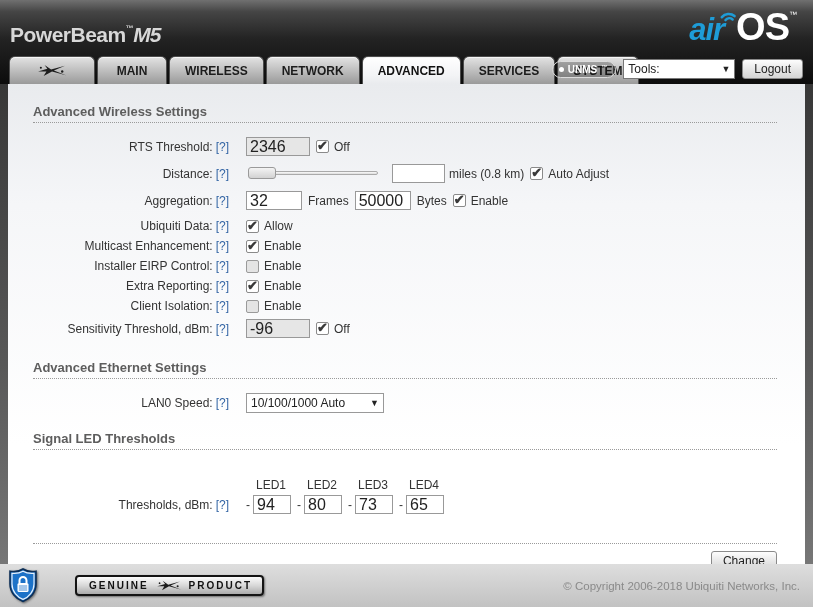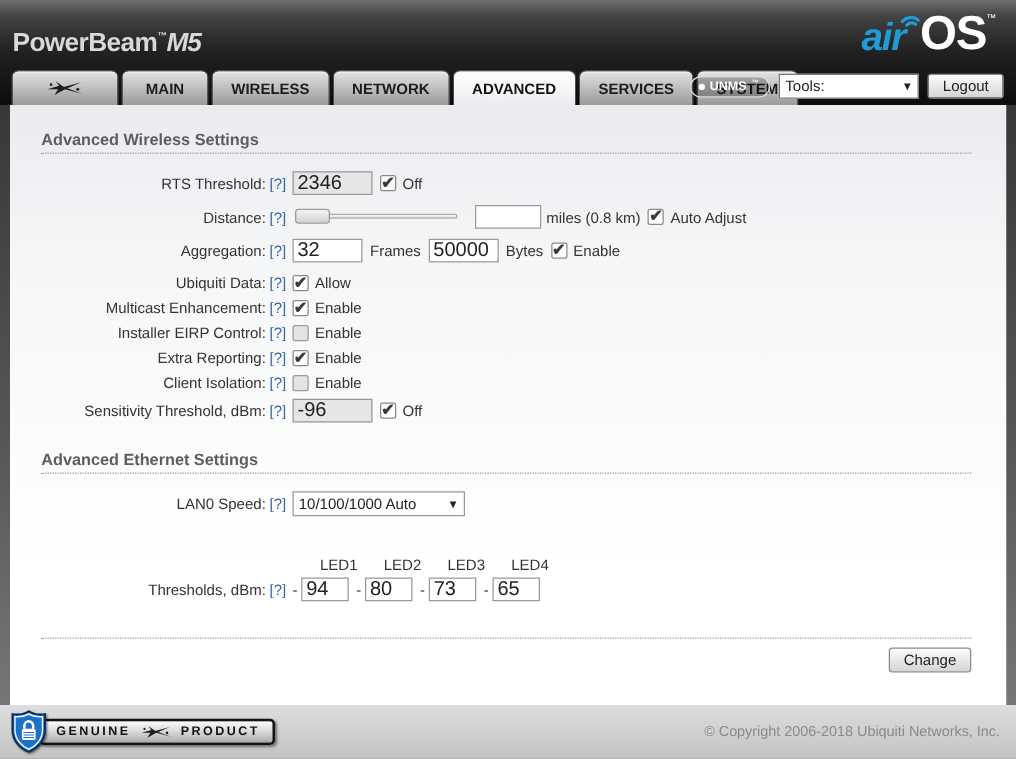--- a/index.html
+++ b/index.html
@@ -46,21 +46,21 @@
   .btn { font-size:12px; color:#222; border:1px solid #8a8a8a; border-radius:3px;
     background:linear-gradient(180deg,#fdfdfd 0%, #e6e6e6 55%, #d5d5d5 100%); padding:2px 11px; cursor:pointer; }
 
   
   .panel { margin:0 8px; height:481px;
     background:linear-gradient(180deg,#e9ebee 0%, #f5f6f8 25%, #ffffff 75%);
     padding:20px 28px 0 25px; position:relative; }
   .section-title { font-size:13px; font-weight:bold; color:#5d5d5d;
     border-bottom:1px dotted #9a9a9a; padding-bottom:3px; margin-bottom:14px; }
   .row { display:flex; align-items:center; margin-bottom:6px; font-size:12px; color:#333; }
-  .lbl { width:196px; text-align:right; margin-right:5px; white-space:nowrap; }
+  .lbl { width:196px; text-align:right; margin-right:17px; white-space:nowrap; }
   .help { color:#3566a5; text-decoration:none; margin-left:3px; cursor:pointer; }
   .txt { height:19px; border:1px solid #999; background:#fff; font-size:16px; color:#222;
     padding:0 3px; font-family:"Liberation Sans", sans-serif; }
   .txt.dis { background:#e6e6e6; }
   .w56 { width:56px; } .w50 { width:50px; } .w64 { width:64px; } .w38 { width:38px; }
   .gap { margin-left:6px; } .gap-s { margin-left:4px; }
 
   .cb { width:13px; height:13px; border:1px solid #8a8a8a; border-radius:2px; background:#fff;
     display:inline-block; position:relative; margin:0 5px 0 6px; flex:none; cursor:pointer; }
   .cb.unchecked { background:#e4e4e4; border-color:#9a9a9a; }
@@ -80,21 +80,21 @@
   .led-cells { display:flex; align-items:center; }
   .led-cell { display:flex; align-items:center; width:51px; }
   .led-sep { margin:0 3px 0 0; }
 
   .change-bar { border-top:1px dotted #9a9a9a; margin-top:29px; padding:7px 0 0 0; text-align:right; }
 
   
   .footer { position:absolute; left:0; right:0; bottom:0; height:43px;
     background:linear-gradient(180deg,#dedede 0%, #cdcdcd 60%, #c2c2c2 100%);
     display:flex; align-items:center; justify-content:space-between; padding:0 13px 0 8px; }
-  .genuine { display:flex; align-items:center; cursor:default; }
+  .genuine { display:flex; align-items:center; cursor:default;gap:44px; }
   .shield { position:relative; z-index:2; filter:drop-shadow(1px 1px 1px rgba(0,0,0,0.5)); }
   .gen-bar { margin-left:-7px; border:2px solid #141414; border-radius:4px;
     background:linear-gradient(180deg,#fbfbfb 0%, #d8d8d8 50%, #ababab 100%);
     padding:3px 10px 3px 12px; display:flex; align-items:center; gap:7px;
     font-size:10px; font-weight:bold; letter-spacing:2px; color:#111;
     box-shadow:1px 1px 2px rgba(0,0,0,0.45); }
   .gen-bar .ubnt-glyph { width:26px; height:11px; }
   .copyright { font-size:11.5px; color:#8a8a8a; }
 </style>
 </head>
@@ -220,20 +220,21 @@
   <div class="row" style="margin-bottom:12px;">
     <span class="lbl"><span>LAN0 Speed:</span><a class="help">[?]</a></span>
     <span class="sel-wrap">
       <select style="width:138px; border-color:#999;">
         <option>10/100/1000 Auto</option>
       </select>
     </span>
   </div>
 
   <div class="sect-space" style="height:6px;"></div>
+  <div class="section-title">Signal LED Thresholds</div>
 
   <div class="sect-space" style="height:14px;"></div>
   <div class="led-heads">
     <span class="spacer"></span>
     <span class="led-head">LED1</span>
     <span class="led-head">LED2</span>
     <span class="led-head">LED3</span>
     <span class="led-head">LED4</span>
   </div>
 

